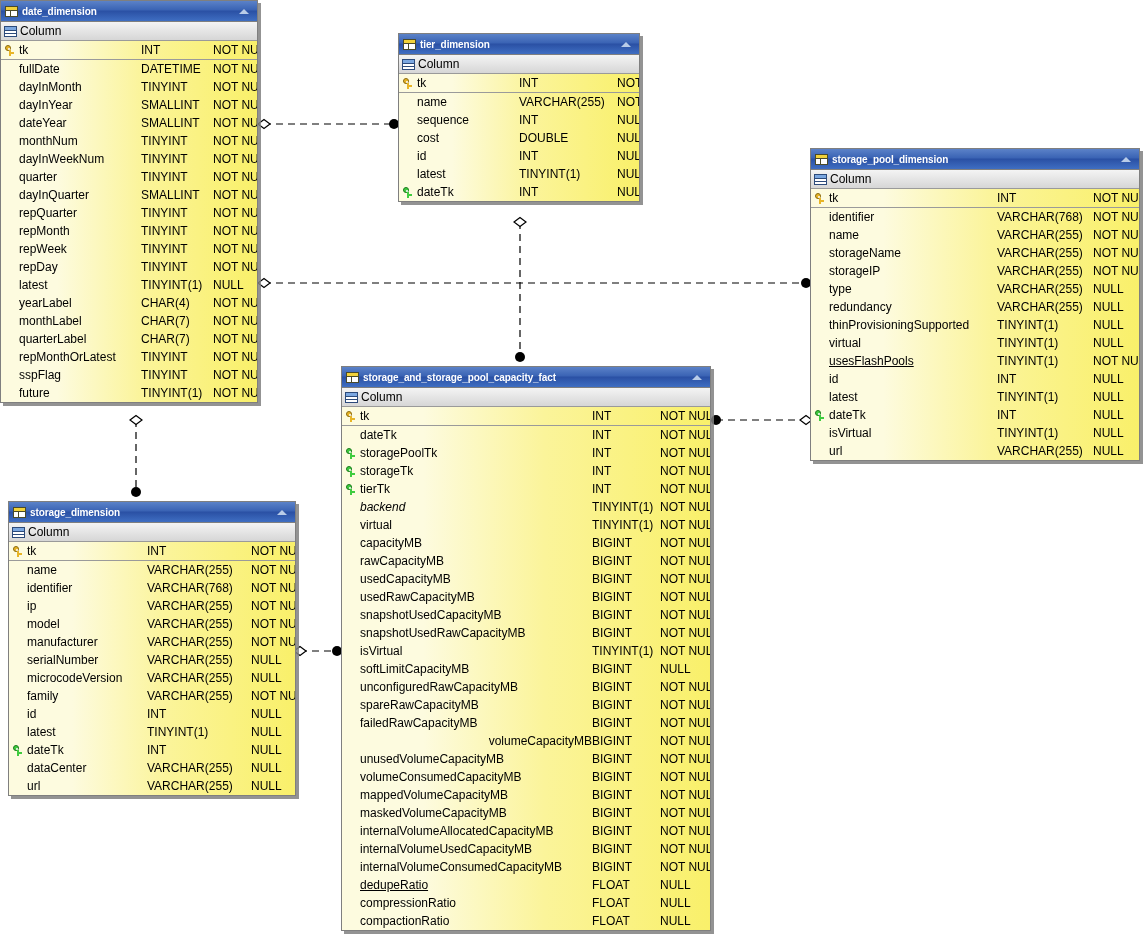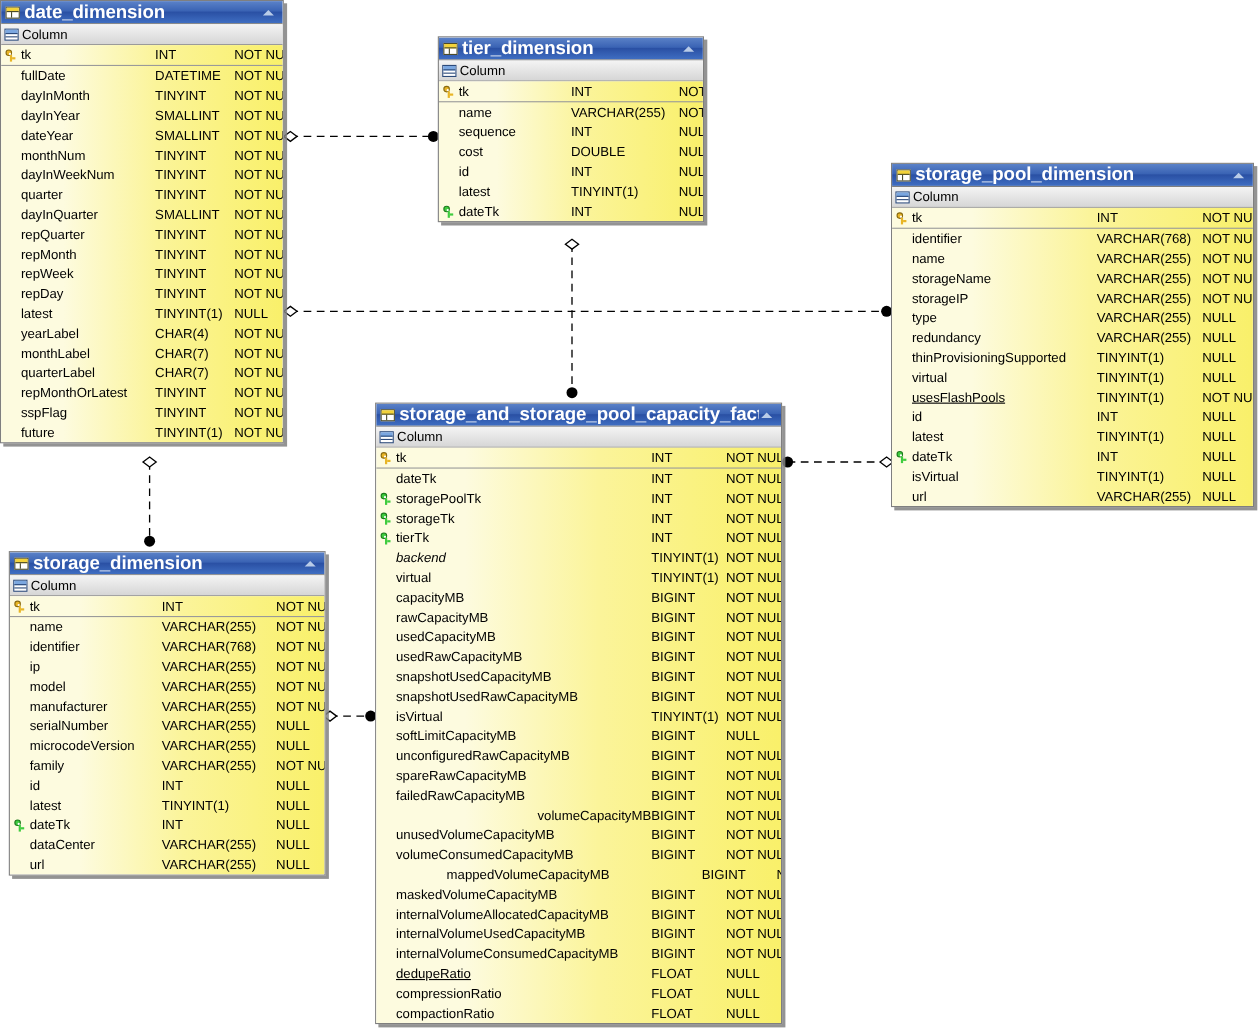--- a/index.html
+++ b/index.html
@@ -30,21 +30,21 @@
     height: 21px;
     background: linear-gradient(to bottom, #5b82c8 0%, #3a63b4 45%, #2a50a4 50%, #3f6ec2 100%);
     display: flex;
     align-items: center;
     padding: 0 3px 0 4px;
     border-bottom: 1px solid #7f7f7f;
     box-sizing: border-box;
   }
   .tbl-title .title-text {
     color: #ffffff;
-    font-size: 17px;
+    font-size: 10px;
     font-weight: bold;
     white-space: nowrap;
     margin-left: 4px;
     flex: 1 1 auto;
     overflow: hidden;
     text-overflow: clip;
     letter-spacing: -0.1px;
   }
 
   
@@ -844,21 +844,21 @@
             <span class="cell-null">NOT NULL</span>
           </div>
           <div class="row">
             <span class="cell-key"></span>
             <span class="cell-name" style="width: 232px; flex: 0 0 232px;">volumeConsumedCapacityMB</span>
             <span class="cell-type" style="width: 68px; flex: 0 0 68px;">BIGINT</span>
             <span class="cell-null">NOT NULL</span>
           </div>
           <div class="row">
             <span class="cell-key"></span>
-            <span class="cell-name" style="width: 232px; flex: 0 0 232px; margin-left: 46px;">mappedVolumeCapacityMB</span>
+            <span class="cell-name" style="width: 232px; flex: 0 0 232px;">mappedVolumeCapacityMB</span>
             <span class="cell-type" style="width: 68px; flex: 0 0 68px;">BIGINT</span>
             <span class="cell-null">NOT NULL</span>
           </div>
           <div class="row">
             <span class="cell-key"></span>
             <span class="cell-name" style="width: 232px; flex: 0 0 232px;">maskedVolumeCapacityMB</span>
             <span class="cell-type" style="width: 68px; flex: 0 0 68px;">BIGINT</span>
             <span class="cell-null">NOT NULL</span>
           </div>
           <div class="row">

